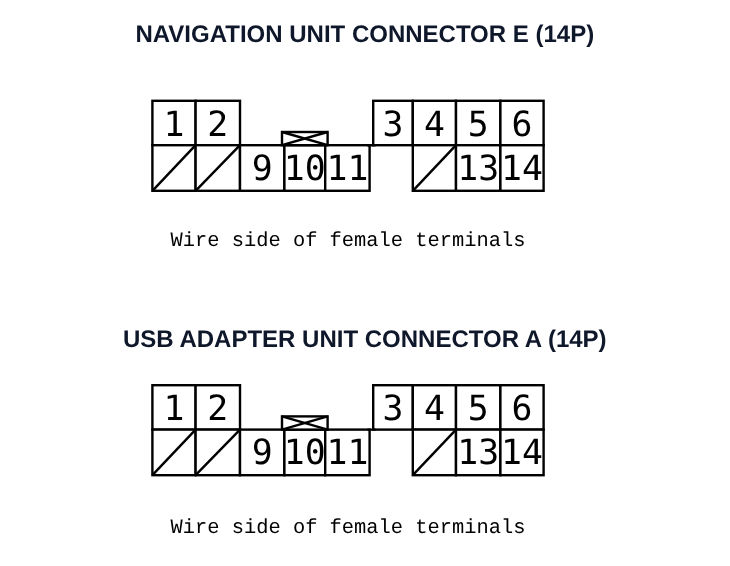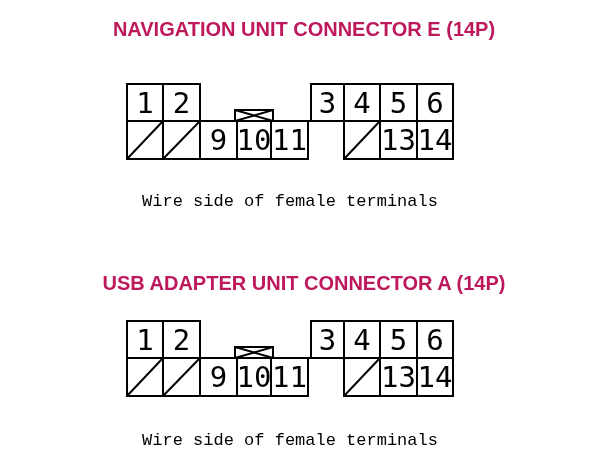--- a/index.html
+++ b/index.html
@@ -10,21 +10,21 @@
   }
   .canvas {
     position: relative; width: 608px; height: 472px;
     background: #ffffff; overflow: hidden;
   }
   .fig-title {
     position: absolute; left: 0; width: 608px;
     text-align: center;
     font-family: "Liberation Sans", sans-serif;
     font-weight: bold; font-size: 20px; line-height: 1.1;
-    color: #be185d; white-space: nowrap;
+    color: #0f172a; white-space: nowrap;
   }
   .fig-caption {
     position: absolute; left: 0; width: 580px;
     text-align: center;
     font-family: "Liberation Mono", monospace;
     font-size: 17px; line-height: 1.2;
     color: #000000; white-space: nowrap;
   }
   .connector-svg { position: absolute; }
   .cell { fill: #ffffff; stroke: #000000; stroke-width: 2; }

